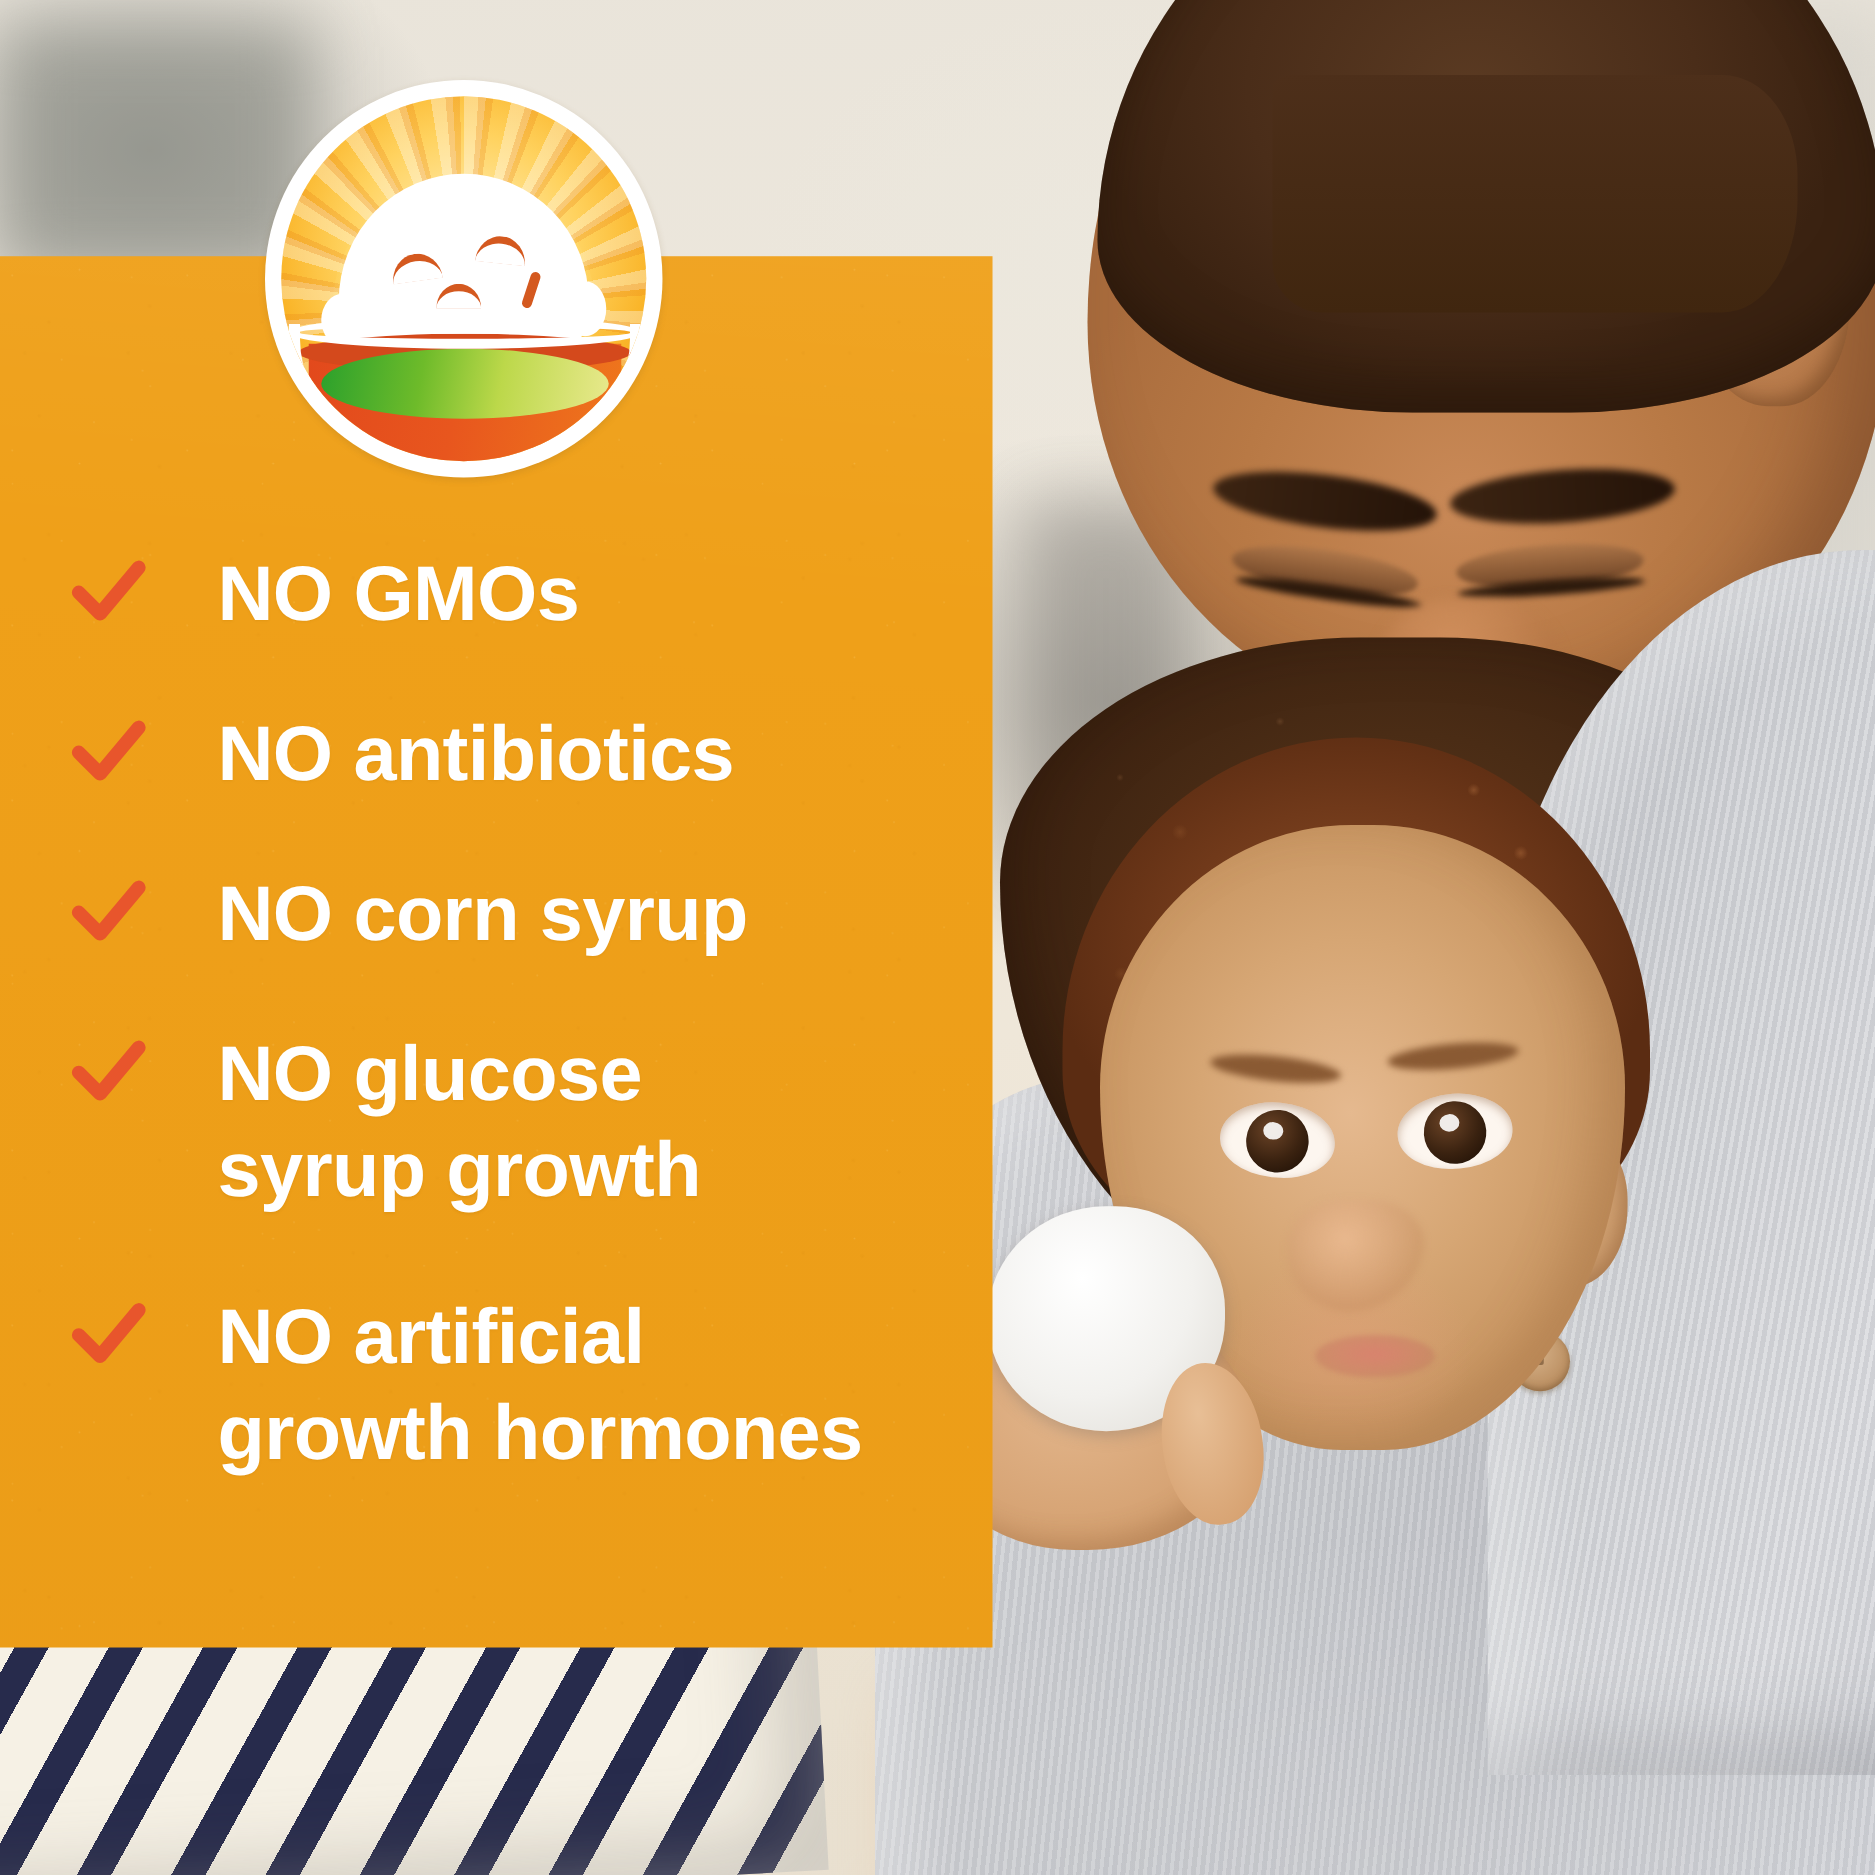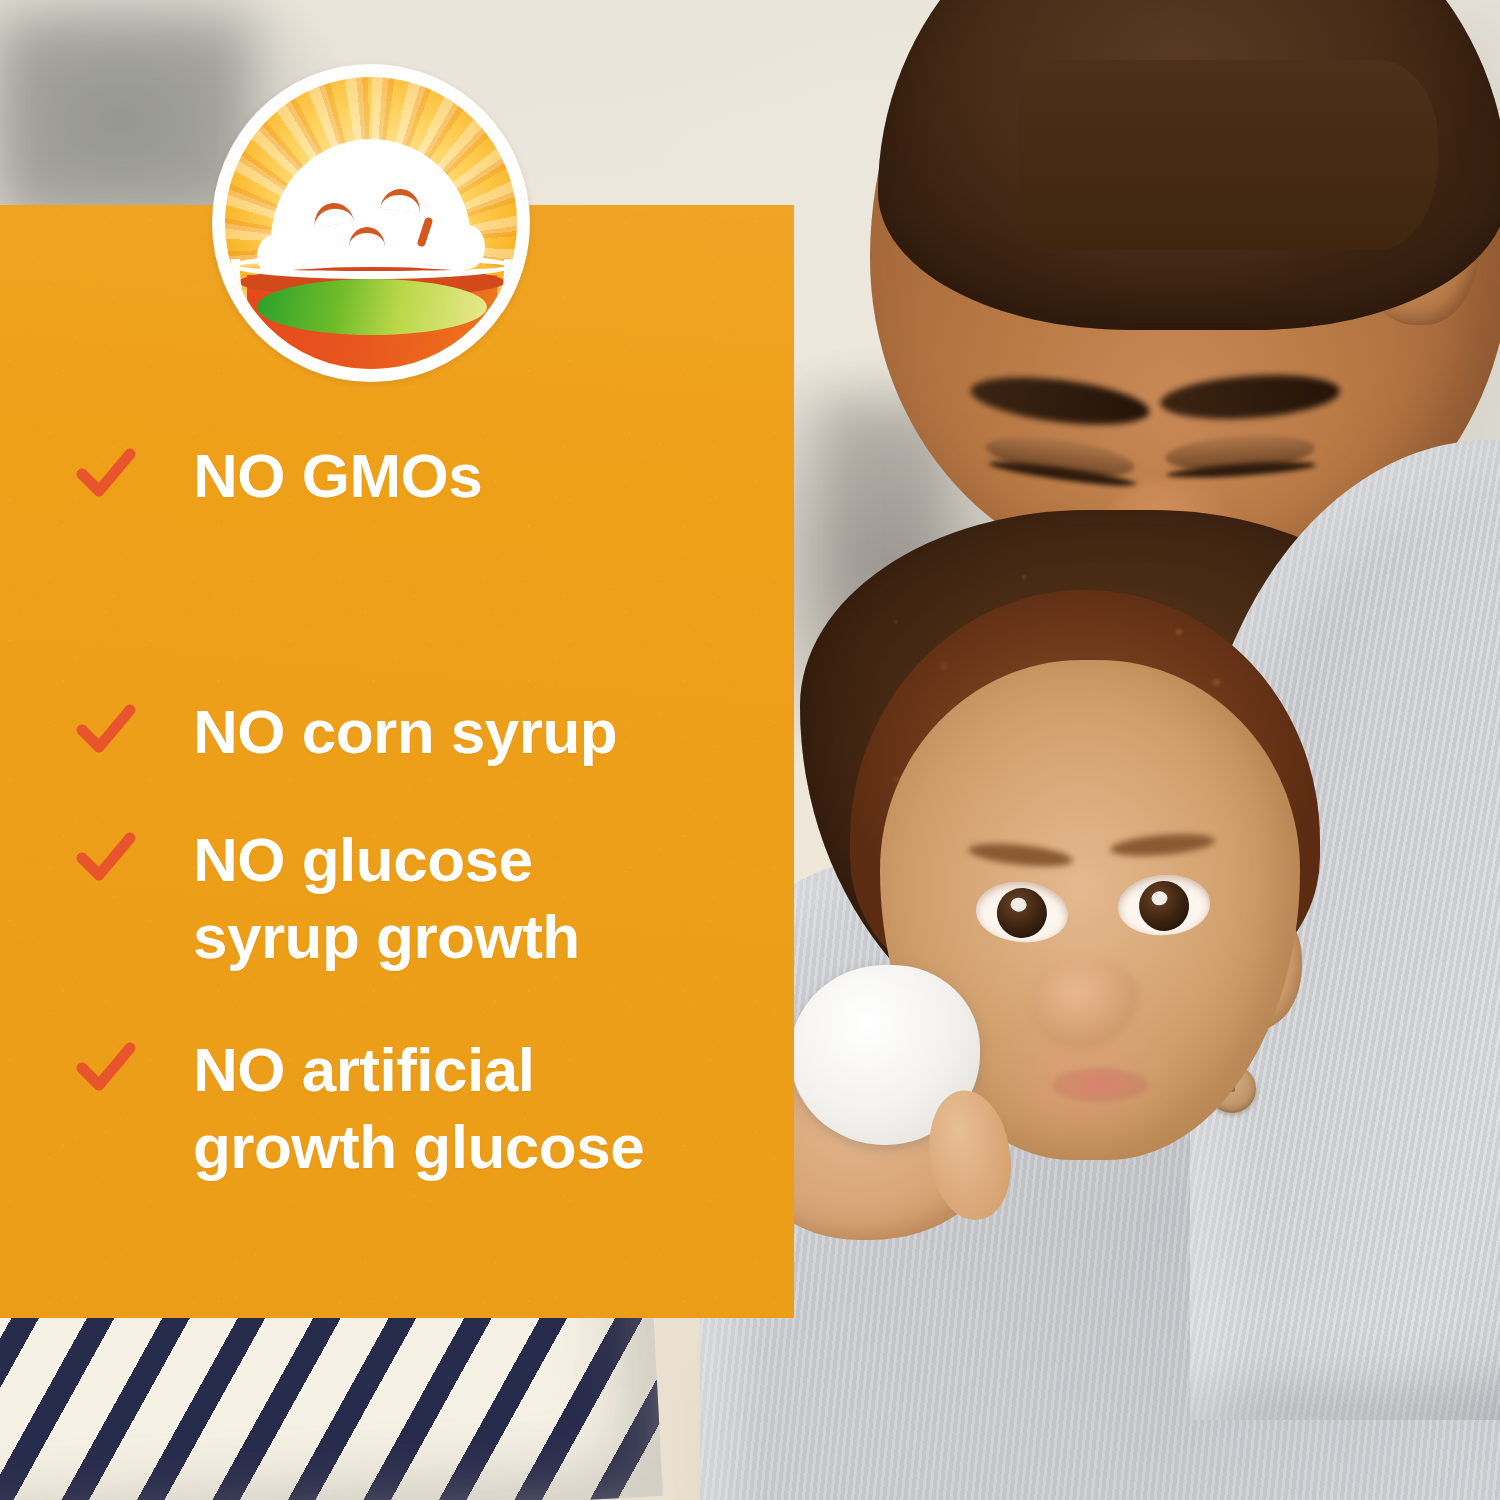--- a/index.html
+++ b/index.html
@@ -480,21 +480,21 @@
 
   
   .list{
     position:absolute;
     left:0; top:0;
     width:794px; height:1113px;
     z-index:5;
   }
   .item{
     position:absolute;
-    left:75px;
+    left:56px;
     display:flex;
     align-items:flex-start;
     gap:0;
   }
   .check{
     position:relative;
     flex:0 0 auto;
     width:62px; height:62px;
     margin-top:6px;
   }
@@ -583,20 +583,28 @@
 
       <div class="item i1">
         <span class="check">
           <svg viewBox="0 0 62 62" aria-hidden="true">
             <path d="M7 31 L24 48 L55 11" fill="none" stroke="#E8552C" stroke-width="11" stroke-linecap="round" stroke-linejoin="round"></path>
           </svg>
         </span>
         <span class="item-text">NO GMOs</span>
       </div>
 
+      <div class="item i2">
+        <span class="check">
+          <svg viewBox="0 0 62 62" aria-hidden="true">
+            <path d="M7 31 L24 48 L55 11" fill="none" stroke="#E8552C" stroke-width="11" stroke-linecap="round" stroke-linejoin="round"></path>
+          </svg>
+        </span>
+        <span class="item-text">NO antibiotics</span>
+      </div>
 
       <div class="item i3">
         <span class="check">
           <svg viewBox="0 0 62 62" aria-hidden="true">
             <path d="M7 31 L24 48 L55 11" fill="none" stroke="#E8552C" stroke-width="11" stroke-linecap="round" stroke-linejoin="round"></path>
           </svg>
         </span>
         <span class="item-text">NO corn syrup</span>
       </div>
 
@@ -610,21 +618,21 @@
 syrup growth</span>
       </div>
 
       <div class="item i5">
         <span class="check">
           <svg viewBox="0 0 62 62" aria-hidden="true">
             <path d="M7 31 L24 48 L55 11" fill="none" stroke="#E8552C" stroke-width="11" stroke-linecap="round" stroke-linejoin="round"></path>
           </svg>
         </span>
         <span class="item-text">NO artificial
-growth glucose</span>
+growth hormones</span>
       </div>
 
     </div>
   </div>
 
   <div class="logo">
     <div class="logo-inner">
       <div class="rays"></div>
       <div class="rays2"></div>
       <div class="logo-glow"></div>

